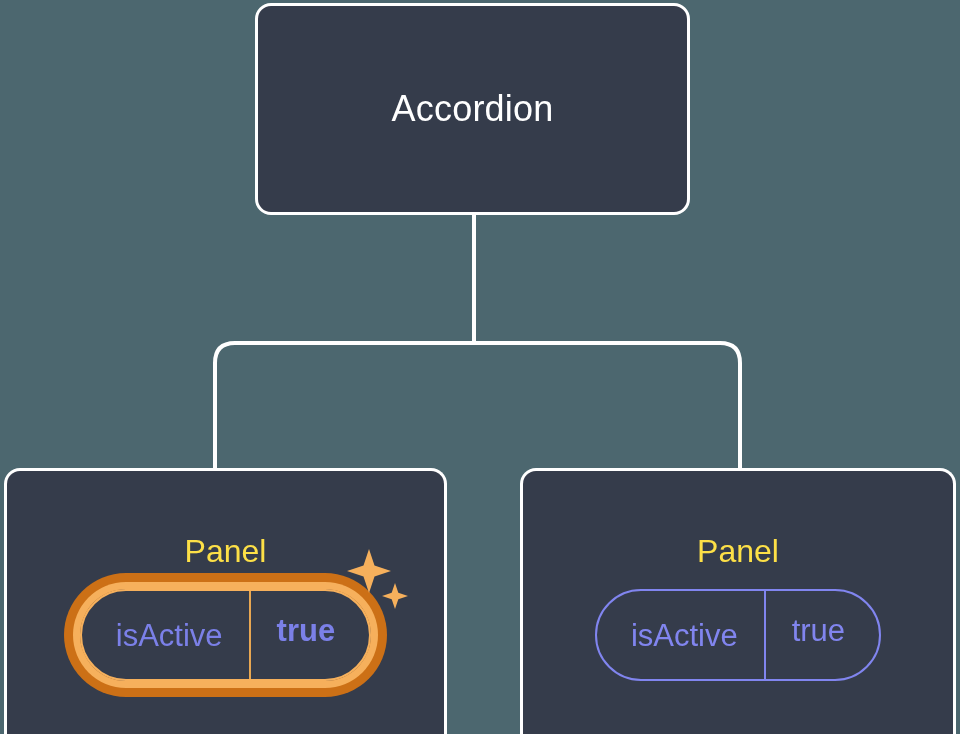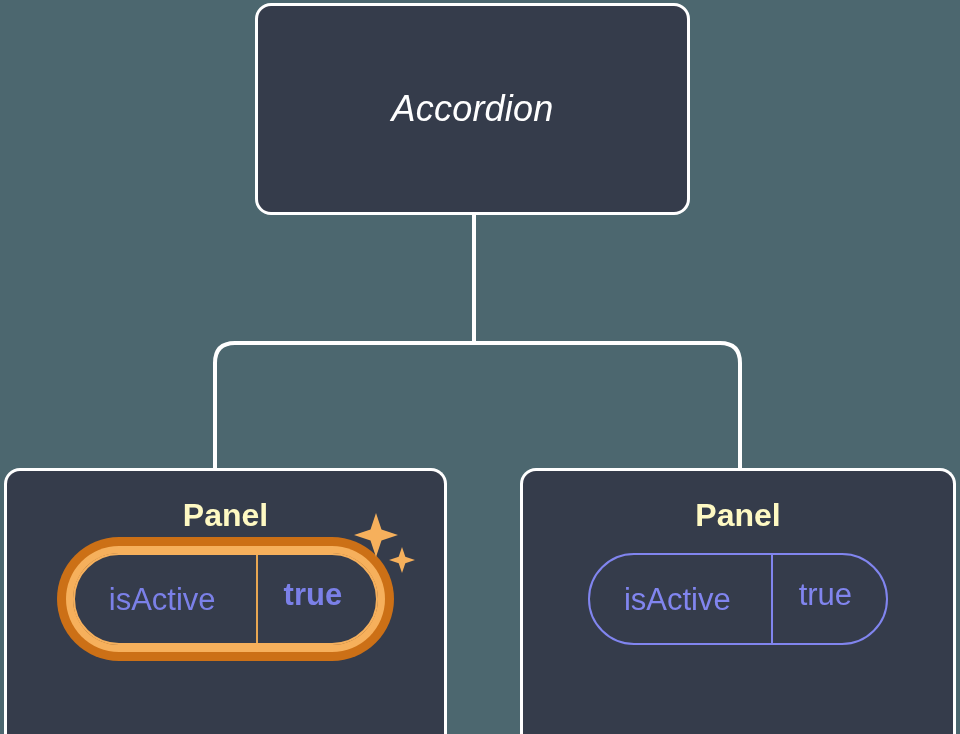--- a/index.html
+++ b/index.html
@@ -43,21 +43,20 @@
   }
 
   .node-root {
     left: 255px;
     top: 3px;
     width: 435px;
     height: 212px;
     display: flex;
     align-items: center;
     justify-content: center;
-    font-style: italic;
   }
 
   .node-title-root {
     color: #ffffff;
     font-size: 36px;
     font-weight: 400;
     letter-spacing: 0.2px;
     line-height: 1;
   }
 
@@ -76,25 +75,25 @@
     left: 4px;
     width: 443px;
   }
 
   .node-panel-right {
     left: 520px;
     width: 436px;
   }
 
   .node-title-panel {
-    color: #fef9c3;
+    color: #fde047;
     font-size: 32px;
-    font-weight: 700;
+    font-weight: 400;
     line-height: 1;
-    margin-top: 28px;
+    margin-top: 64px;
   }
 
   
   .pill-wrap {
     position: relative;
     margin-top: 22px;
     display: inline-flex;
   }
 
   .pill {
@@ -111,21 +110,21 @@
   .pill-cell {
     display: flex;
     align-items: center;
     justify-content: center;
     color: #8185ef;
     font-size: 31px;
     line-height: 1;
     white-space: nowrap;
   }
 
-  .pill-key   { padding: 0 40px 0 34px; }
+  .pill-key   { padding: 0 26px 0 34px; }
   .pill-value { padding: 0 34px 10px 26px; }
 
   .pill-divider {
     width: 2px;
     background: #8185ef;
     flex: 0 0 2px;
   }
 
   
   .pill-wrap.is-highlighted .pill {

